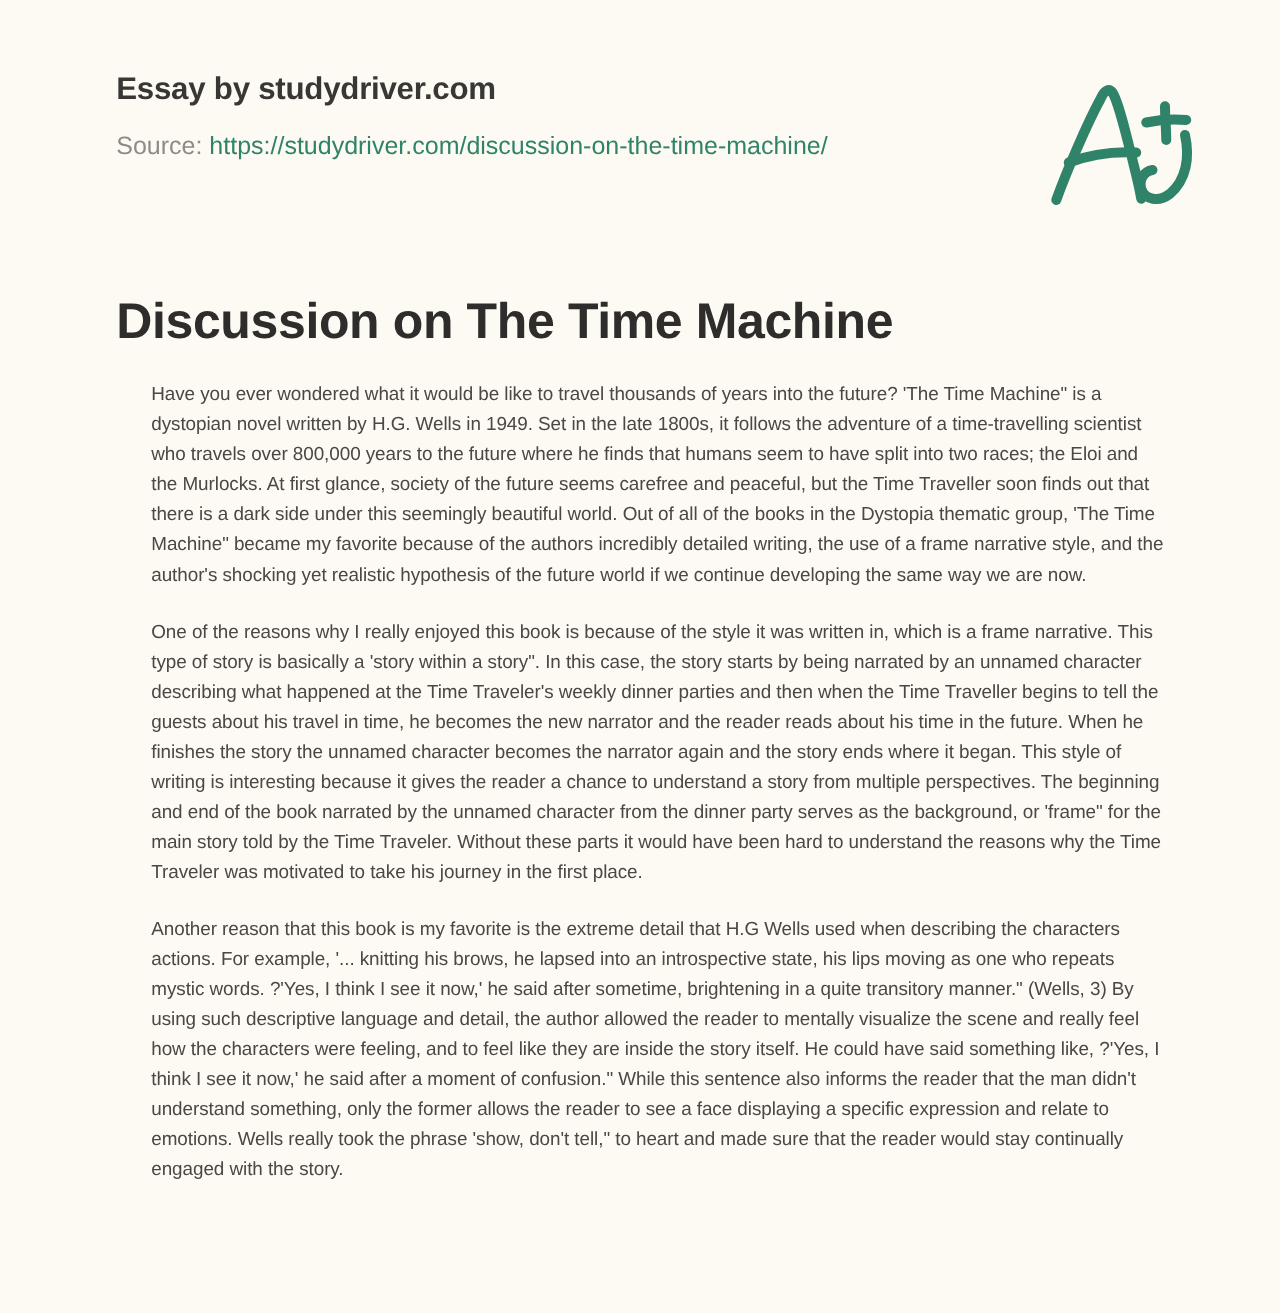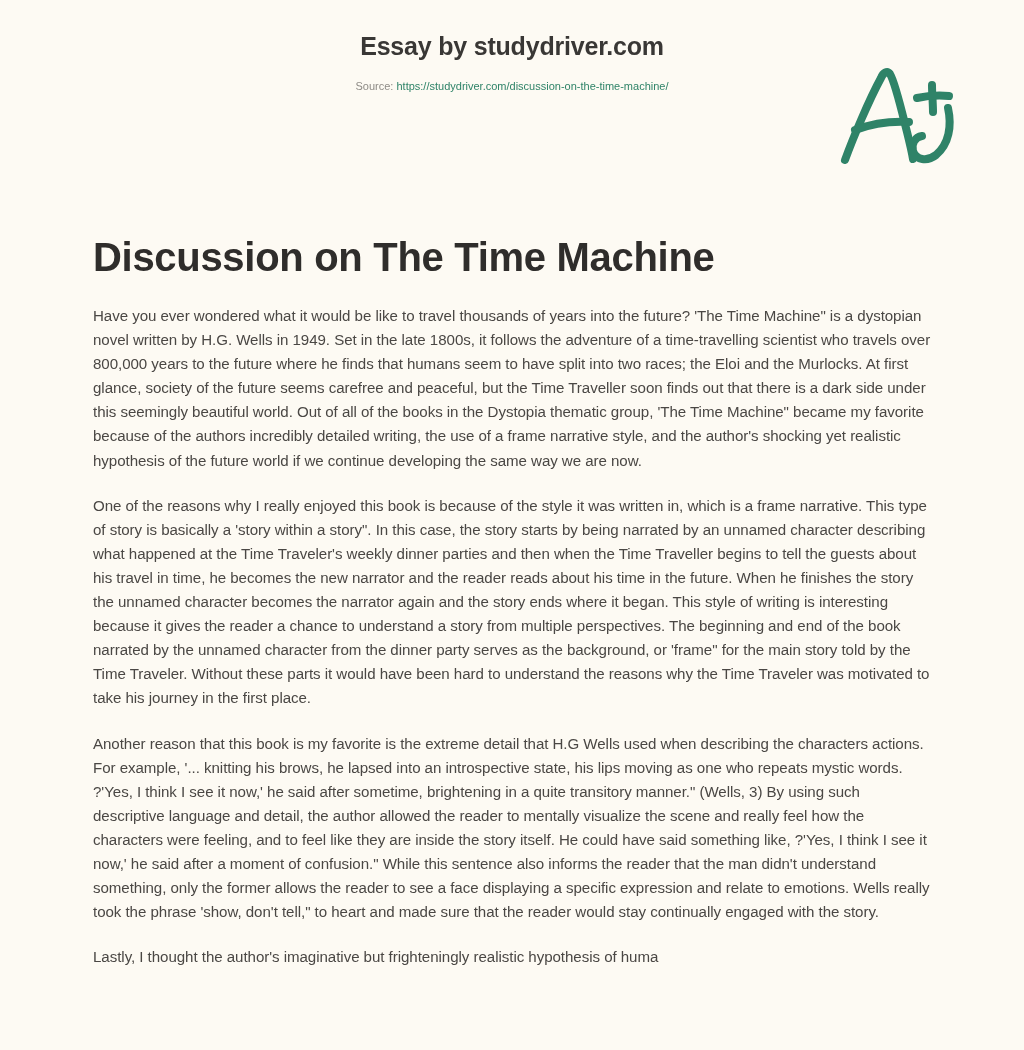--- a/index.html
+++ b/index.html
@@ -19,38 +19,37 @@
     position: relative;
     width: 1024px;
     height: 1050px;
     box-sizing: border-box;
     padding: 0 93px;
   }
 
   
   .header {
     position: relative;
-    padding-top: 33px;
+    padding-top: 58px;
     height: 130px;
     box-sizing: border-box;
-    text-align: center;
   }
 
   .essay-by {
     font-size: 25px;
     font-weight: bold;
     letter-spacing: -0.2px;
     color: #393735;
     line-height: 1.1;
     margin: 0;
   }
 
   .source-line {
     margin-top: 19px;
-    font-size: 11px;
+    font-size: 20px;
     line-height: 1.2;
     color: #8e8b86;
     white-space: nowrap;
   }
   .source-label {
     color: #8e8b86;
   }
   .source-url {
     color: #2f8368;
     text-decoration: none;
@@ -78,20 +77,21 @@
     font-size: 40px;
     font-weight: bold;
     letter-spacing: -0.3px;
     color: #2f2d2b;
     line-height: 1.2;
   }
 
   
   .article {
     padding-top: 23px;
+    margin-left: 28px;
   }
   .article p {
     margin: 0 0 21px 0;
     font-size: 15.1px;
     line-height: 24.1px;
     color: #4a4744;
     text-align: left;
     letter-spacing: -0.05px;
   }
   .article p:last-child {
@@ -129,16 +129,15 @@
       </svg>
     </div>
   </div>
 
   <h1 class="title">Discussion on The Time Machine</h1>
 
   <div class="article">
     <p>Have you ever wondered what it would be like to travel thousands of years into the future? 'The Time Machine" is a dystopian novel written by H.G. Wells in 1949. Set in the late 1800s, it follows the adventure of a time-travelling scientist who travels over 800,000 years to the future where he finds that humans seem to have split into two races; the Eloi and the Murlocks. At first glance, society of the future seems carefree and peaceful, but the Time Traveller soon finds out that there is a dark side under this seemingly beautiful world. Out of all of the books in the Dystopia thematic group, 'The Time Machine" became my favorite because of the authors incredibly detailed writing, the use of a frame narrative style, and the author's shocking yet realistic hypothesis of the future world if we continue developing the same way we are now.</p>
     <p>One of the reasons why I really enjoyed this book is because of the style it was written in, which is a frame narrative. This type of story is basically a 'story within a story". In this case, the story starts by being narrated by an unnamed character describing what happened at the Time Traveler's weekly dinner parties and then when the Time Traveller begins to tell the guests about his travel in time, he becomes the new narrator and the reader reads about his time in the future. When he finishes the story the unnamed character becomes the narrator again and the story ends where it began. This style of writing is interesting because it gives the reader a chance to understand a story from multiple perspectives. The beginning and end of the book narrated by the unnamed character from the dinner party serves as the background, or 'frame" for the main story told by the Time Traveler. Without these parts it would have been hard to understand the reasons why the Time Traveler was motivated to take his journey in the first place.</p>
     <p>Another reason that this book is my favorite is the extreme detail that H.G Wells used when describing the characters actions. For example, '... knitting his brows, he lapsed into an introspective state, his lips moving as one who repeats mystic words. ?'Yes, I think I see it now,' he said after sometime, brightening in a quite transitory manner." (Wells, 3) By using such descriptive language and detail, the author allowed the reader to mentally visualize the scene and really feel how the characters were feeling, and to feel like they are inside the story itself. He could have said something like, ?'Yes, I think I see it now,' he said after a moment of confusion." While this sentence also informs the reader that the man didn't understand something, only the former allows the reader to see a face displaying a specific expression and relate to emotions. Wells really took the phrase 'show, don't tell," to heart and made sure that the reader would stay continually engaged with the story.</p>
-    <p class="truncated">Lastly, I thought the author's imaginative but frighteningly realistic hypothesis of huma</p>
   </div>
 
 </div>
 
 </body></html>

